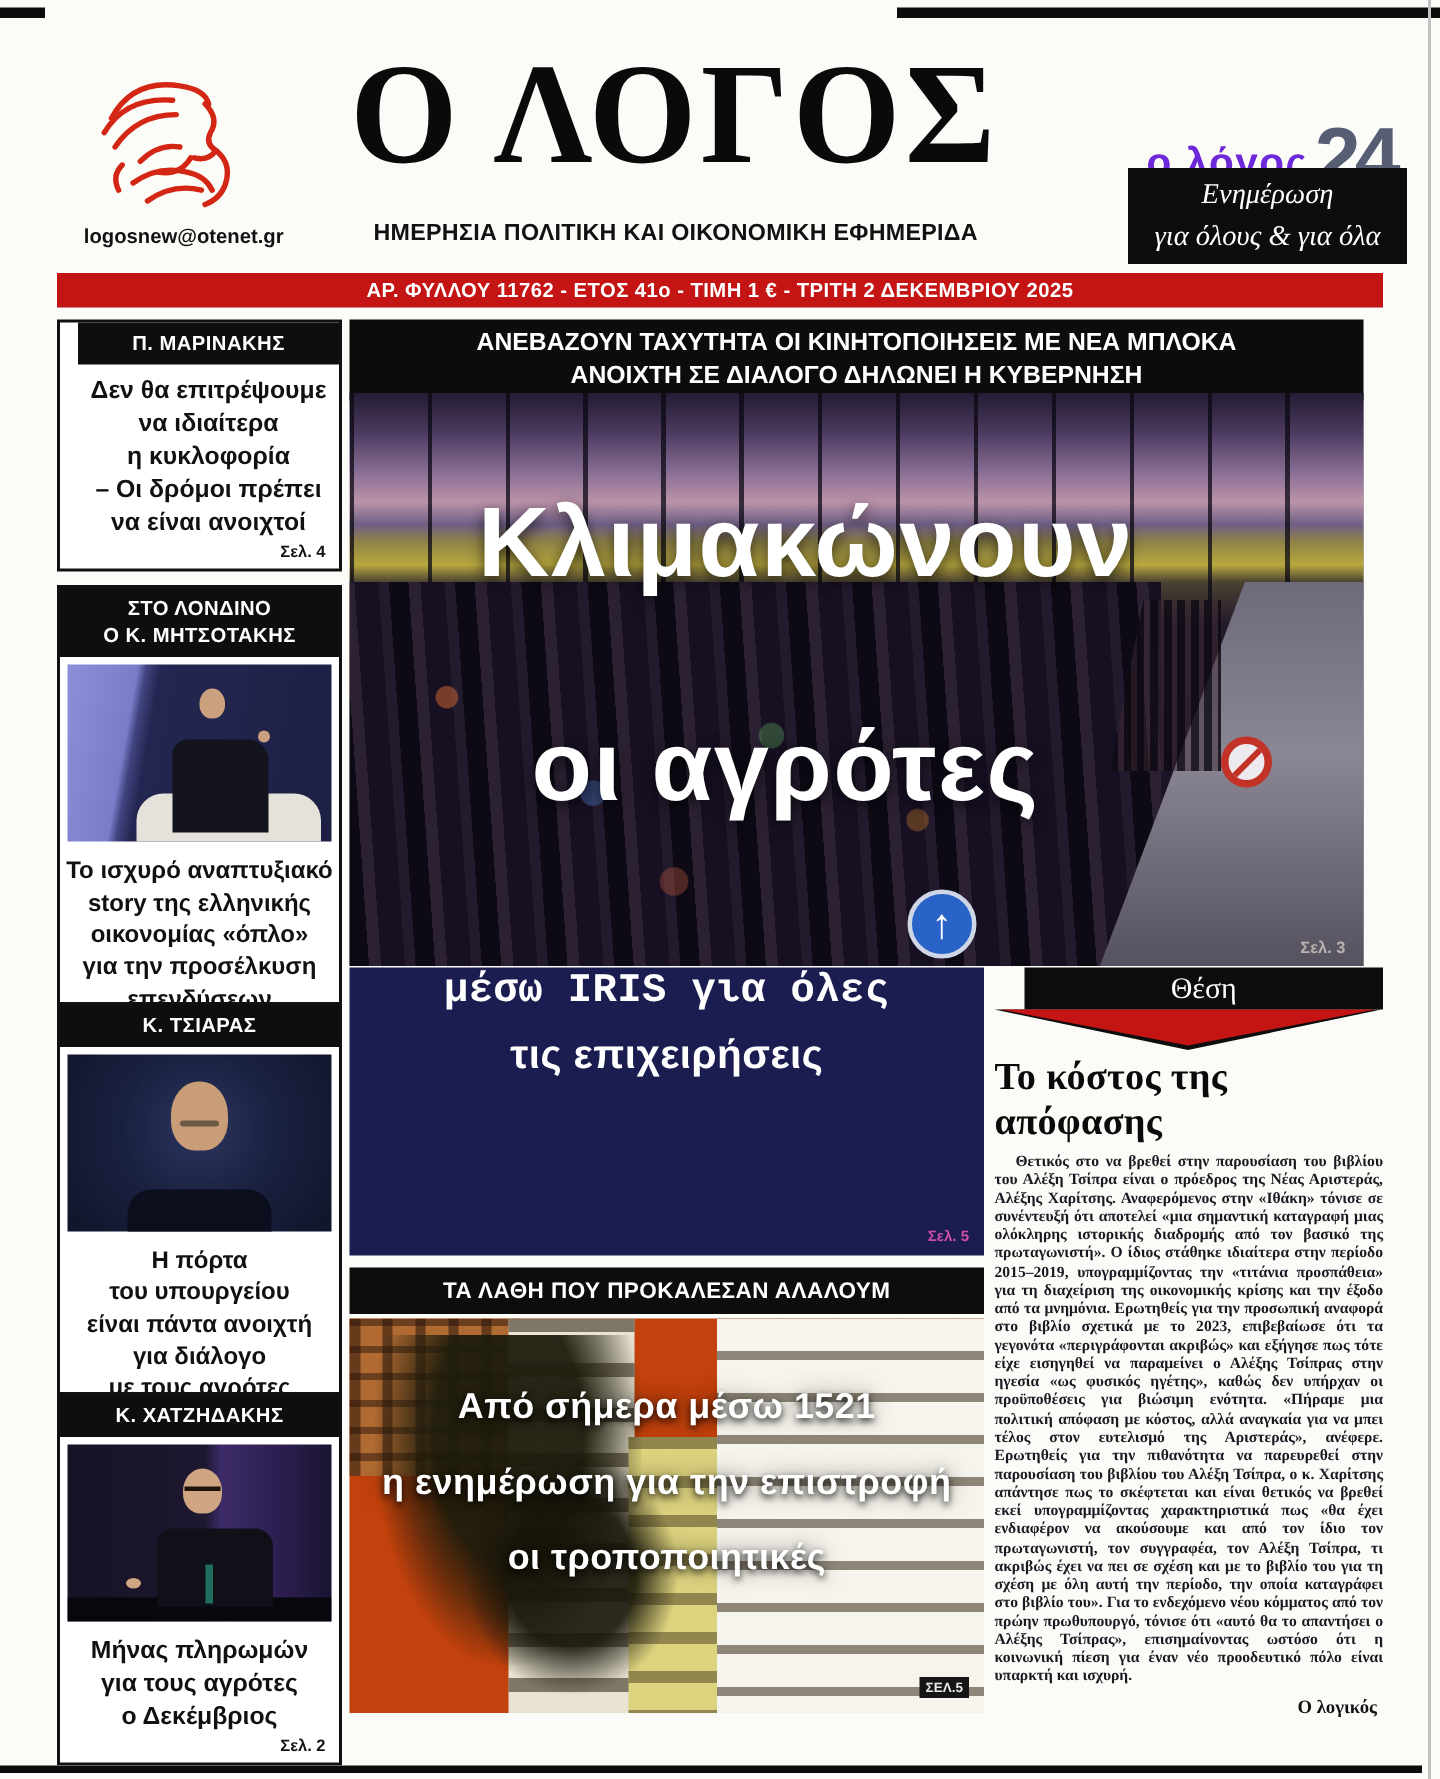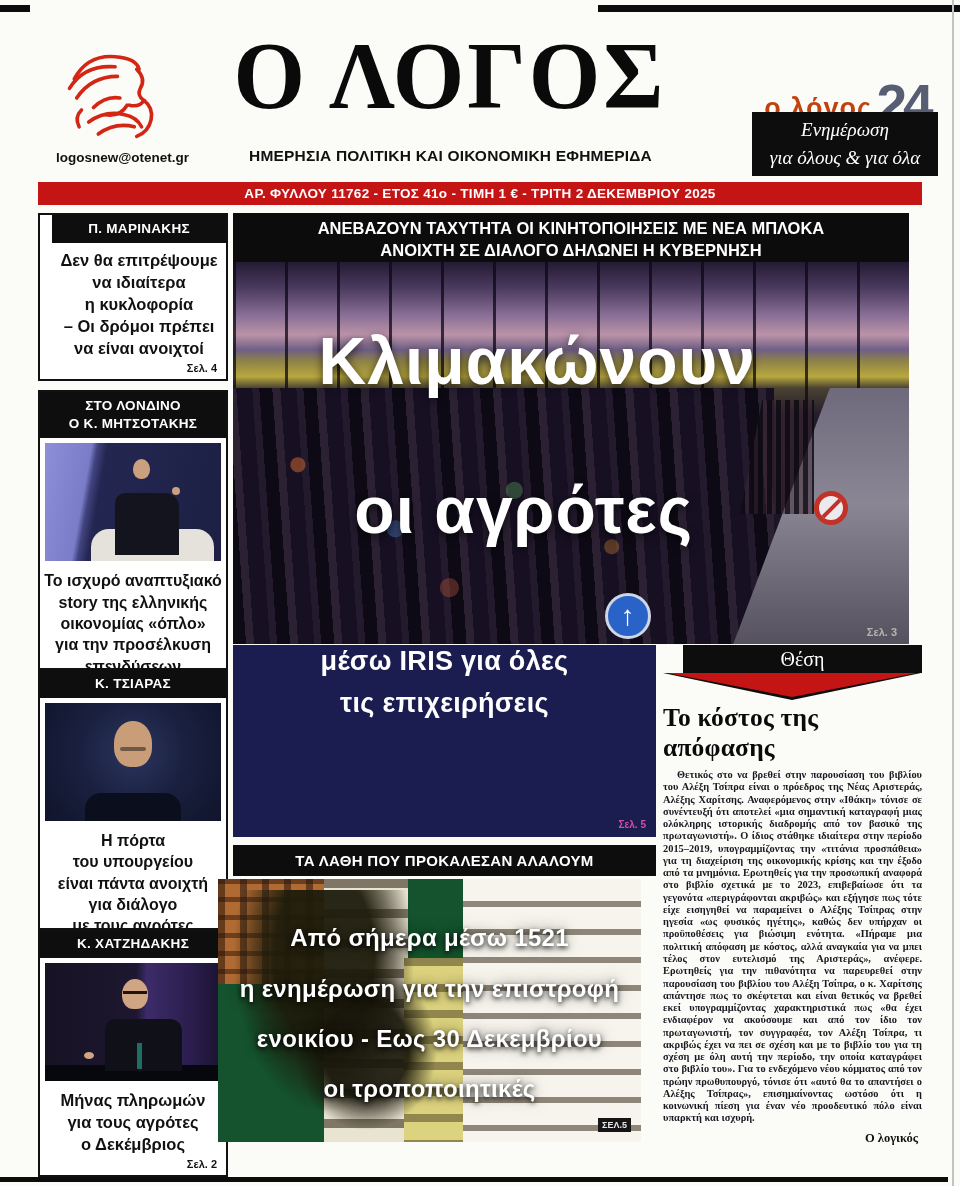--- a/index.html
+++ b/index.html
@@ -14,21 +14,21 @@
   .edge-right{left:952px;top:0;width:2px;height:1186px;background:#c2c2c2;}
 
   
   .mast-logo{left:55px;top:38px;width:125px;height:108px;}
   .mast-email{left:30px;top:150px;width:185px;text-align:center;font-weight:700;font-size:13.5px;}
   .mast-title{left:220px;top:26px;width:460px;text-align:center;
               font-family:"Liberation Serif",serif;font-weight:700;font-size:92px;
               letter-spacing:3px;line-height:1.1;color:#0a0a0a;transform:scaleY(1.04);}
   .mast-sub{left:228px;top:147px;width:445px;text-align:center;font-weight:700;font-size:15.5px;letter-spacing:.2px;}
   .weblogo{left:752px;top:48px;width:190px;text-align:center;}
-  .weblogo-main{font-weight:700;font-size:27px;color:#c2410c;letter-spacing:1px;display:inline-block;margin-top:45px;}
+  .weblogo-main{font-weight:700;font-size:27px;color:#6d28d9;letter-spacing:1px;display:inline-block;margin-top:45px;}
   .weblogo-suffix{font-weight:700;font-size:55px;color:#575e74;letter-spacing:-4px;vertical-align:-6px;display:inline-block;line-height:.8;}
   .weblogo-url{font-weight:700;font-size:11px;color:#2a2a33;margin-top:-2px;}
   .weblogo-url:before{content:"";display:inline-block;width:34px;height:2px;background:#2a2a33;vertical-align:3px;margin-right:5px;}
   .tagbox{left:752px;top:112px;width:186px;height:64px;background:#0d0d0d;color:#fff;
           display:flex;flex-direction:column;justify-content:center;align-items:center;
           font-style:italic;font-size:19px;line-height:1.45;font-family:"Liberation Serif",serif;}
 
   
   .issuebar{left:38px;top:182px;width:884px;height:23px;background:#c41414;color:#fff;
             display:flex;align-items:center;justify-content:center;
@@ -100,21 +100,21 @@
   .iris{left:233px;top:645px;width:423px;height:192px;background:#1b1c50;color:#fff;text-align:center;}
   .iris-kicker{margin-top:15px;font-weight:700;font-size:13.5px;color:#dbdff2;letter-spacing:.8px;}
   .iris-line{font-weight:700;font-size:27px;line-height:1.85;letter-spacing:.3px;}
   .iris-ref{position:absolute;right:10px;bottom:7px;color:#cf4fa8;font-weight:700;font-size:10px;}
 
   
   .mistakes{left:233px;top:845px;width:423px;height:31px;background:#0d0d0d;color:#fff;
             display:flex;align-items:center;justify-content:center;font-weight:700;font-size:15px;letter-spacing:.3px;}
 
   
-  .rentphoto{left:218px;top:879px;width:423px;height:263px;overflow:hidden;background:#14532d;}
+  .rentphoto{left:233px;top:879px;width:423px;height:263px;overflow:hidden;background:#c2410c;}
   .rentphoto .bldg-orange{position:absolute;left:0;top:0;width:27%;height:40%;background:#b06a32;
      background-image:repeating-linear-gradient(90deg,rgba(40,20,10,.55) 0 7px,transparent 7px 22px),
                       repeating-linear-gradient(180deg,rgba(40,20,10,.5) 0 5px,transparent 5px 18px);}
   .rentphoto .bldg-cream{position:absolute;left:25%;top:0;width:20%;height:100%;background:#e9e3d1;
      background-image:repeating-linear-gradient(180deg,rgba(70,60,45,.65) 0 9px,transparent 9px 30px);}
   .rentphoto .bldg-yellow{position:absolute;left:44%;top:30%;width:16%;height:70%;background:#ddd37f;
      background-image:repeating-linear-gradient(180deg,rgba(70,60,30,.5) 0 8px,transparent 8px 26px);}
   .rentphoto .bldg-white{position:absolute;left:58%;top:0;width:42%;height:100%;background:#efece2;
      background-image:repeating-linear-gradient(180deg,#f6f4ec 0 22px,#8e8678 22px 28px),
                       repeating-linear-gradient(90deg,rgba(90,80,70,.25) 0 3px,transparent 3px 40px);}
@@ -268,38 +268,37 @@
   <div class="sign-up">
     <span>↑</span>
   </div>
   <div class="sign-noturn">
     <div class="slash"></div>
   </div>
   <div class="lead-ref">Σελ. 3</div>
 </div>
 
 <div class="abs iris">
-  <div class="iris-line" style="margin-top:-8px;">μέσω IRIS για όλες</div>
+  <div class="iris-line" style="margin-top:-8px;font-family:Liberation Mono, monospace;">μέσω IRIS για όλες</div>
   <div class="iris-line" style="margin-top:-8px;">τις επιχειρήσεις</div>
   <div class="iris-ref">Σελ. 5</div>
 </div>
 
 <div class="abs mistakes">ΤΑ ΛΑΘΗ ΠΟΥ ΠΡΟΚΑΛΕΣΑΝ ΑΛΑΛΟΥΜ</div>
 
 <div class="abs rentphoto">
   <div class="bldg-orange"></div>
   <div class="bldg-cream"></div>
   <div class="bldg-yellow"></div>
   <div class="bldg-white"></div>
   <div class="tree"></div>
   <div class="tree2"></div>
   <div class="rent-lines">
     <div>Από σήμερα μέσω 1521</div>
     <div>η ενημέρωση για την επιστροφή</div>
-    <div>ενοικίου - Εως 30 Δεκεμβρίου</div>
     <div>οι τροποποιητικές</div>
   </div>
   <div class="rent-ref">ΣΕΛ.5</div>
 </div>
 
 <div class="abs opinion">
   <div class="op-bar">Θέση</div>
   <div class="tri-wrap">
     <div class="tri-black"></div>
     <div class="tri-red"></div>

